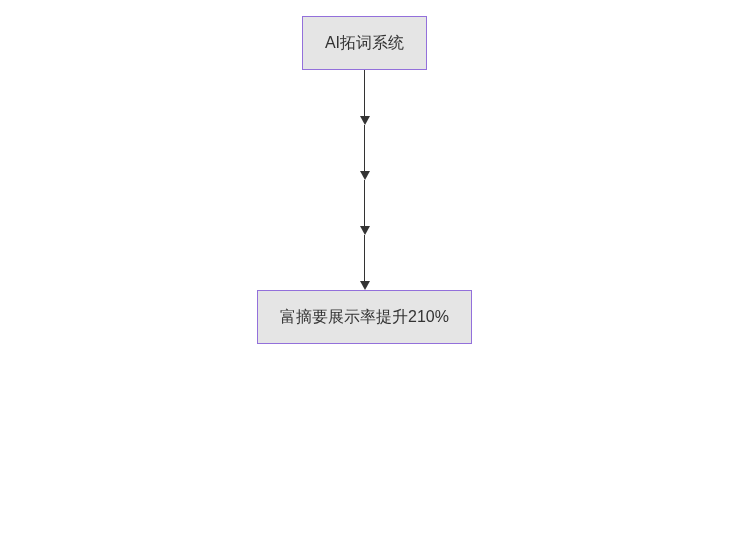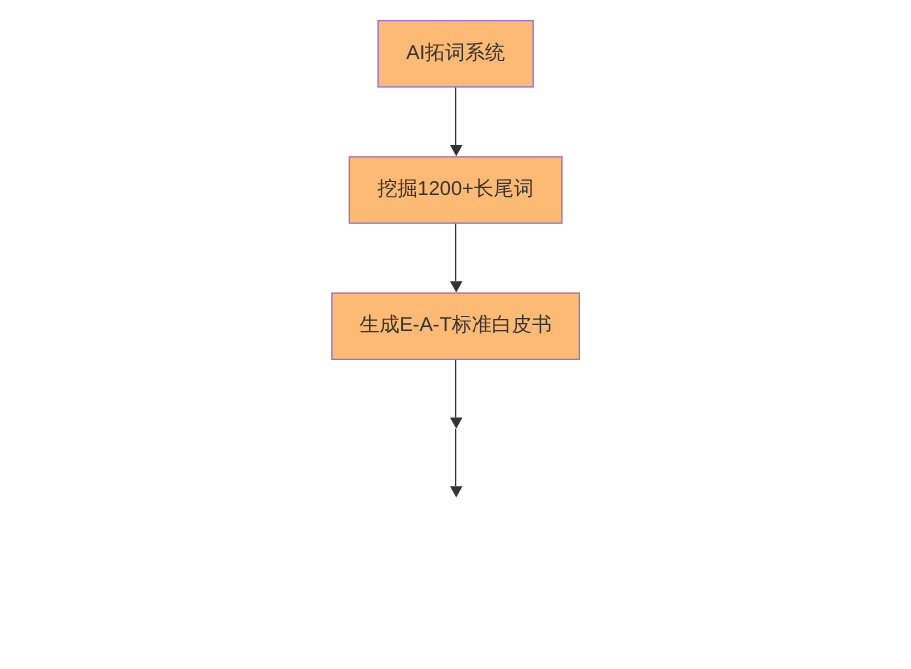--- a/index.html
+++ b/index.html
@@ -16,21 +16,21 @@
   .diagram {
     width: 729px;
     height: 535px;
     display: flex;
     flex-direction: column;
     align-items: center;
     padding-top: 16px;
     box-sizing: border-box;
   }
   .flow-node {
-    background: #fdba74;
+    background: #e5e5e5;
     border: 1px solid #9370DB;
     color: #333333;
     font-size: 16px;
     line-height: 20px;
     padding: 16px 22px;
     box-sizing: border-box;
     height: 54px;
     display: flex;
     align-items: center;
     justify-content: center;
@@ -62,38 +62,35 @@
 
   <div class="flow-node">
     <span>AI拓词系统</span>
   </div>
 
   <div class="edge">
     <div class="line"></div>
     <div class="arrowhead"></div>
   </div>
 
-  <div class="flow-node">
-    <span>挖掘1200+长尾词</span>
-  </div>
-
-  <div class="edge">
-    <div class="line"></div>
-    <div class="arrowhead"></div>
-  </div>
-
-  <div class="flow-node">
-    <span>生成E-A-T标准白皮书</span>
-  </div>
 
   <div class="edge">
     <div class="line"></div>
     <div class="arrowhead"></div>
   </div>
 
 
   <div class="edge">
     <div class="line"></div>
     <div class="arrowhead"></div>
   </div>
 
 
+  <div class="edge">
+    <div class="line"></div>
+    <div class="arrowhead"></div>
+  </div>
+
+  <div class="flow-node">
+    <span>富摘要展示率提升210%</span>
+  </div>
+
 </div>
 
 </body></html>

